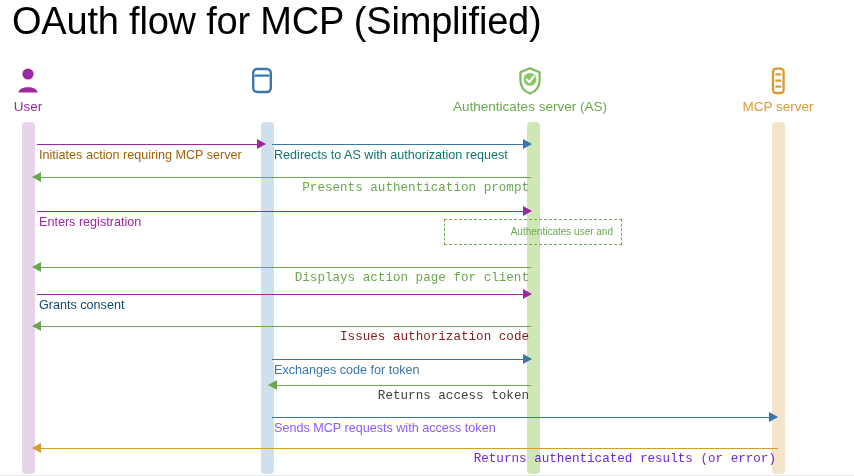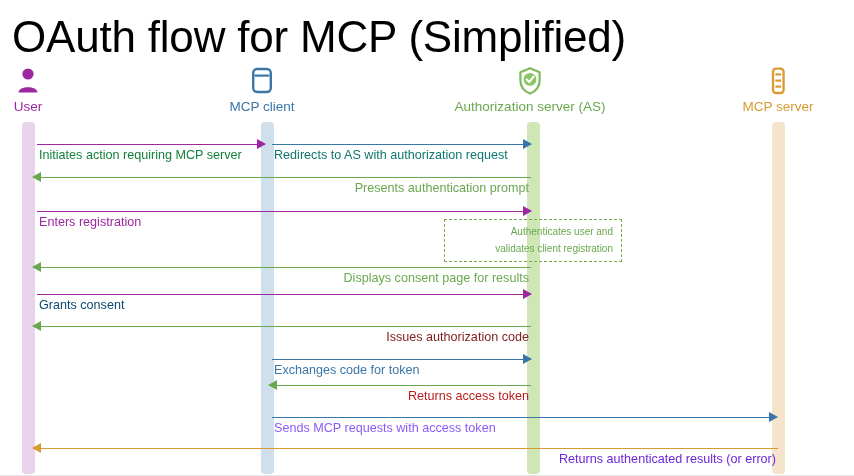--- a/index.html
+++ b/index.html
@@ -13,22 +13,22 @@
     position: relative;
     overflow: hidden;
     font-family: "Liberation Sans", sans-serif;
     color: #000;
   }
 
   
   #diagram-title {
     position: absolute;
     left: 12px;
-    top: 12px;
-    font-size: 44px;
+    top: 0;
+    font-size: 38px;
     font-weight: 400;
     letter-spacing: -0.2px;
     color: #000000;
     white-space: nowrap;
   }
 
   
   .participant {
     position: absolute;
     top: 62px;
@@ -91,21 +91,21 @@
     border-right-style: solid;
   }
   .msg .caption {
     position: absolute;
     top: 3px;
     font-size: 12.6px;
     line-height: 16px;
     white-space: nowrap;
   }
   .msg.right .caption { left: 2px; }
-  .msg.left .caption { right: 2px; }
+  .msg.left .caption { right: 2px; font-family: Liberation Mono, monospace; }
 
   
   #note-authenticates {
     position: absolute;
     border: 1.4px dashed #7aa84f;
     color: #6aa84f;
     font-size: 10px;
     line-height: 17px;
     text-align: right;
     padding: 3px 8px 4px;
@@ -138,32 +138,31 @@
   <div class="plabel" style="color:#9c27a0">User</div>
 </div>
 
 <div class="participant" style="left:262px">
   <div class="picon">
     <svg width="26" height="30" viewBox="0 0 26 30" aria-hidden="true">
       <rect x="4.2" y="3" width="17.6" height="23" rx="4" ry="4" fill="#ffffff" stroke="#3a76a8" stroke-width="2.4"></rect>
       <line x1="5.6" y1="9.6" x2="20.4" y2="9.6" stroke="#3a76a8" stroke-width="2.2"></line>
     </svg>
   </div>
-  <div class="plabel" style="color:#3a76a8">MCP client</div>
 </div>
 
 <div class="participant" style="left:530px">
   <div class="picon">
     <svg width="26" height="30" viewBox="0 0 26 30" aria-hidden="true">
       <path d="M13 2.2 L22.6 6.2 L22.6 14.2 C22.6 21 18 25.6 13 27.6 C8 25.6 3.4 21 3.4 14.2 L3.4 6.2 Z" fill="#ffffff" stroke="#7dbb5a" stroke-width="2.2" stroke-linejoin="round"></path>
       <circle cx="13" cy="13.4" r="6.4" fill="#8bc765"></circle>
       <path d="M9.7 13.5 L12.2 16.1 L16.6 10.6" fill="none" stroke="#ffffff" stroke-width="2.1" stroke-linecap="round" stroke-linejoin="round"></path>
     </svg>
   </div>
-  <div class="plabel" style="color:#6aa84f">Authorization server (AS)</div>
+  <div class="plabel" style="color:#6aa84f">Authenticates server (AS)</div>
 </div>
 
 <div class="participant" style="left:778px">
   <div class="picon">
     <svg width="22" height="30" viewBox="0 0 22 30" aria-hidden="true">
       <rect x="6" y="2.6" width="10.6" height="24.4" rx="3" ry="3" fill="#ffffff" stroke="#d99a32" stroke-width="2.3"></rect>
       <line x1="8.4" y1="8.4" x2="14.2" y2="8.4" stroke="#d99a32" stroke-width="2.2"></line>
       <line x1="8.4" y1="14.6" x2="14.2" y2="14.6" stroke="#d99a32" stroke-width="2.2"></line>
       <line x1="8.4" y1="20.6" x2="14.2" y2="20.6" stroke="#d99a32" stroke-width="2.2"></line>
     </svg>
@@ -172,21 +171,21 @@
 </div>
 
 <div class="lifeline" style="left:22px;  background:#e8d4ea"></div>
 <div class="lifeline" style="left:261px; background:#cfdfeb"></div>
 <div class="lifeline" style="left:527px; background:#cfe6b6"></div>
 <div class="lifeline" style="left:772px; background:#f5e4cc"></div>
 
 <div class="msg right" style="left:37px;  width:228px; top:144px">
   <div class="line" style="border-top-color:#9c27a0"></div>
   <div class="head" style="border-left-color:#9c27a0"></div>
-  <div class="caption" style="color:#15803d">Initiates action requiring MCP server</div>
+  <div class="caption" style="color:#a16207">Initiates action requiring MCP server</div>
 </div>
 
 <div class="msg right" style="left:272px; width:259px; top:144px">
   <div class="line" style="border-top-color:#3a76a8"></div>
   <div class="head" style="border-left-color:#3a76a8"></div>
   <div class="caption" style="color:#0f766e">Redirects to AS with authorization request</div>
 </div>
 
 <div class="msg left" style="left:33px;  width:498px; top:177px">
   <div class="line" style="border-top-color:#6aa84f"></div>
@@ -196,21 +195,21 @@
 
 <div class="msg right" style="left:37px;  width:494px; top:211px">
   <div class="line" style="border-top-color:#9c27a0"></div>
   <div class="head" style="border-left-color:#9c27a0"></div>
   <div class="caption" style="color:#9c27a0">Enters registration</div>
 </div>
 
 <div class="msg left" style="left:33px;  width:498px; top:267px">
   <div class="line" style="border-top-color:#6aa84f"></div>
   <div class="head" style="border-right-color:#6aa84f"></div>
-  <div class="caption" style="color:#6aa84f">Displays consent page for results</div>
+  <div class="caption" style="color:#6aa84f">Displays action page for client</div>
 </div>
 
 <div class="msg right" style="left:37px;  width:494px; top:294px">
   <div class="line" style="border-top-color:#9c27a0"></div>
   <div class="head" style="border-left-color:#9c27a0"></div>
   <div class="caption" style="color:#0c4a6e">Grants consent</div>
 </div>
 
 <div class="msg left" style="left:33px;  width:498px; top:326px">
   <div class="line" style="border-top-color:#6aa84f"></div>
@@ -220,33 +219,32 @@
 
 <div class="msg right" style="left:272px; width:259px; top:359px">
   <div class="line" style="border-top-color:#3a76a8"></div>
   <div class="head" style="border-left-color:#3a76a8"></div>
   <div class="caption" style="color:#3a76a8">Exchanges code for token</div>
 </div>
 
 <div class="msg left" style="left:269px; width:262px; top:385px">
   <div class="line" style="border-top-color:#6aa84f"></div>
   <div class="head" style="border-right-color:#6aa84f"></div>
-  <div class="caption" style="color:#b91c1c">Returns access token</div>
+  <div class="caption" style="color:#404040">Returns access token</div>
 </div>
 
 <div class="msg right" style="left:272px; width:505px; top:417px">
   <div class="line" style="border-top-color:#3a76a8"></div>
   <div class="head" style="border-left-color:#3a76a8"></div>
   <div class="caption" style="color:#8b5cf6">Sends MCP requests with access token</div>
 </div>
 
 <div class="msg left" style="left:33px;  width:745px; top:448px">
   <div class="line" style="border-top-color:#d99a32"></div>
   <div class="head" style="border-right-color:#d99a32"></div>
   <div class="caption" style="color:#6d28d9">Returns authenticated results (or error)</div>
 </div>
 
 <div id="note-authenticates" style="left:444px; top:219px; width:178px;">
   <div>Authenticates user and</div>
-  <div>validates client registration</div>
 </div>
 
 <div id="slide-edge"></div>
 
 </body></html>

